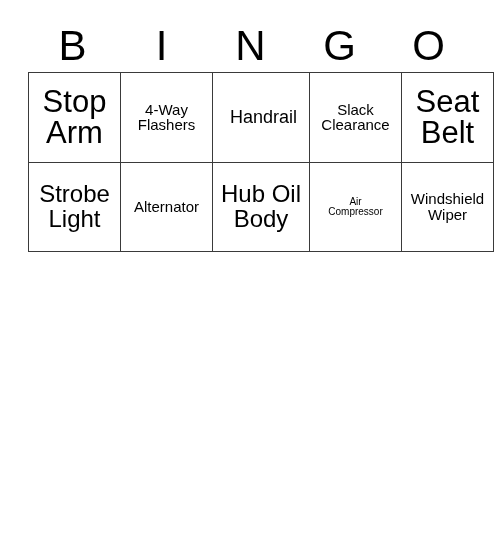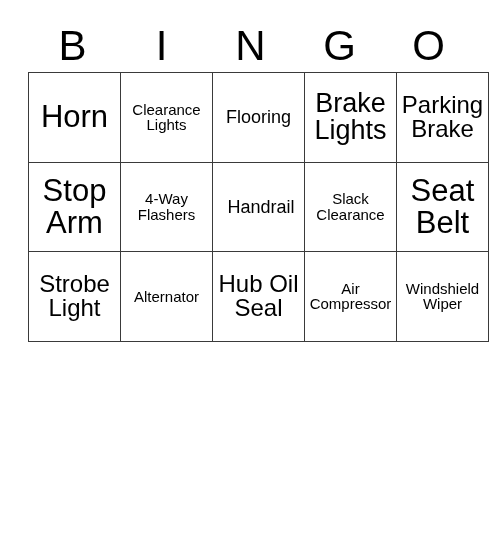--- a/index.html
+++ b/index.html
@@ -63,57 +63,37 @@
     white-space: pre-line;
     word-break: normal;
   }
 
   
   .fs-xl   { font-size: 31px; }
   .fs-lg   { font-size: 27px; }
   .fs-md   { font-size: 24px; }
   .fs-sm   { font-size: 18px; }
   .fs-xs   { font-size: 15px; }
-  .fs-xxs  { font-size: 15px; }
+  .fs-xxs  { font-size: 10px; }
 </style>
 </head>
 <body style="background: rgb(255, 255, 255); color: rgb(0, 0, 0);">
 
 <div id="bingo-card">
 
   <div class="header-row">
     <div class="header-cell">B</div>
     <div class="header-cell">I</div>
     <div class="header-cell">N</div>
     <div class="header-cell">G</div>
     <div class="header-cell">O</div>
   </div>
 
   <table class="grid">
     <tbody>
-      <tr>
-        <td style="border-color: rgb(58, 58, 58);">
-            <span class="cell-text fs-xl">Horn</span>
-          </td>
-        <td style="border-color: rgb(58, 58, 58);">
-            <span class="cell-text fs-xs">Clearance
-Lights</span>
-          </td>
-        <td style="border-color: rgb(58, 58, 58);">
-            <span class="cell-text fs-sm">Flooring</span>
-          </td>
-        <td style="border-color: rgb(58, 58, 58);">
-            <span class="cell-text fs-lg">Brake
-Lights</span>
-          </td>
-        <td style="border-color: rgb(58, 58, 58);">
-            <span class="cell-text fs-md">Parking
-Brake</span>
-          </td>
-      </tr>
       <tr>
         <td style="border-color: rgb(58, 58, 58);">
             <span class="cell-text fs-xl">Stop
 Arm</span>
           </td>
         <td style="border-color: rgb(58, 58, 58);">
             <span class="cell-text fs-xs">4-Way
 Flashers</span>
           </td>
         <td style="border-color: rgb(58, 58, 58); padding-left: 6px;">
@@ -131,21 +111,21 @@
       <tr>
         <td style="border-color: rgb(58, 58, 58);">
             <span class="cell-text fs-md">Strobe
 Light</span>
           </td>
         <td style="border-color: rgb(58, 58, 58);">
             <span class="cell-text fs-xs">Alternator</span>
           </td>
         <td style="border-color: rgb(58, 58, 58);">
             <span class="cell-text fs-md">Hub Oil
-Seal</span>
+Body</span>
           </td>
         <td style="border-color: rgb(58, 58, 58);">
             <span class="cell-text fs-xxs">Air
 Compressor</span>
           </td>
         <td style="border-color: rgb(58, 58, 58);">
             <span class="cell-text fs-xs">Windshield
 Wiper</span>
           </td>
       </tr>

